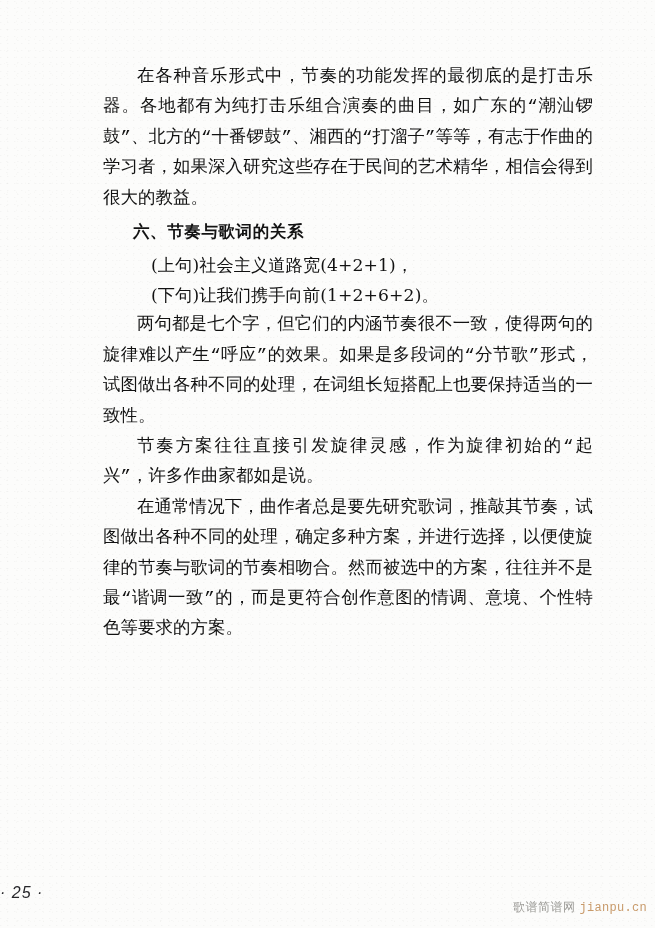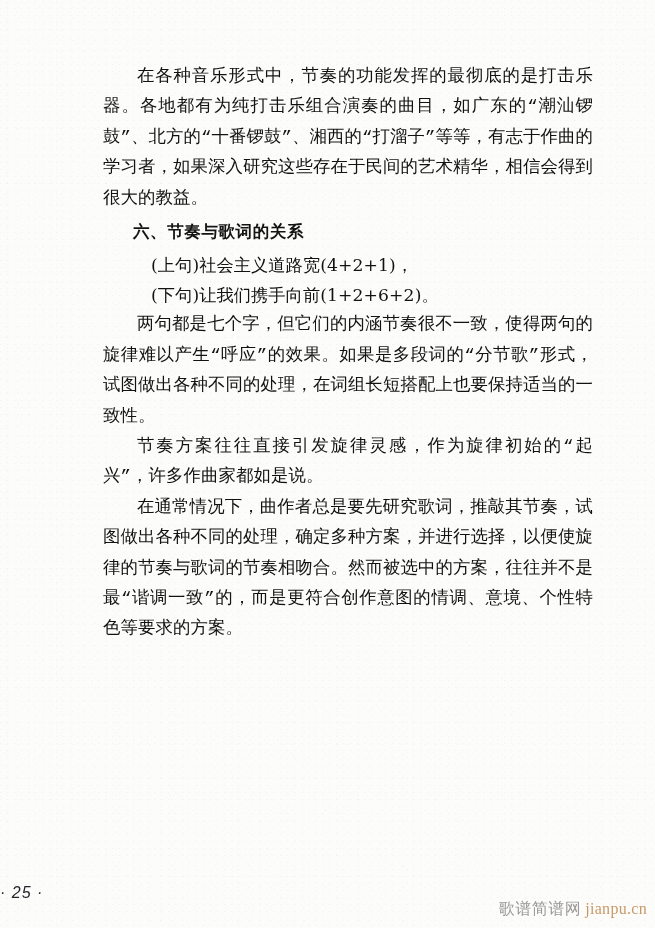--- a/index.html
+++ b/index.html
@@ -86,23 +86,23 @@
     font-size: 16px;
     color: #26262a;
     letter-spacing: 1px;
     margin-top: 18px;
   }
 
   .watermark {
     position: absolute;
     right: 8px;
     top: 899px;
-    font-size: 16px;
+    font-size: 12px;
     white-space: nowrap;
-    font-family: Liberation Serif, serif;
+    font-family: Liberation Mono, monospace;
   }
   .watermark .wm-cn {
     color: #9b9a96;
     letter-spacing: 0.5px;
   }
   .watermark .wm-url {
     color: #c89a6a;
     letter-spacing: 0.3px;
     margin-left: 4px;
   }

